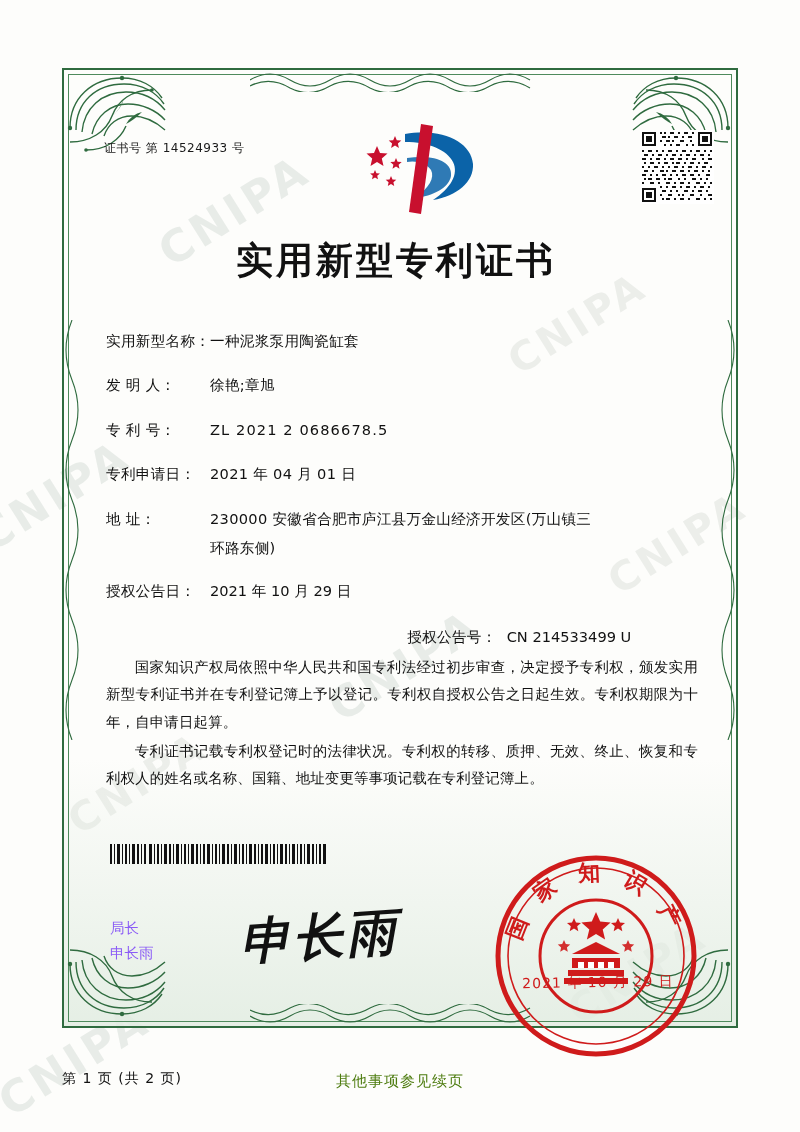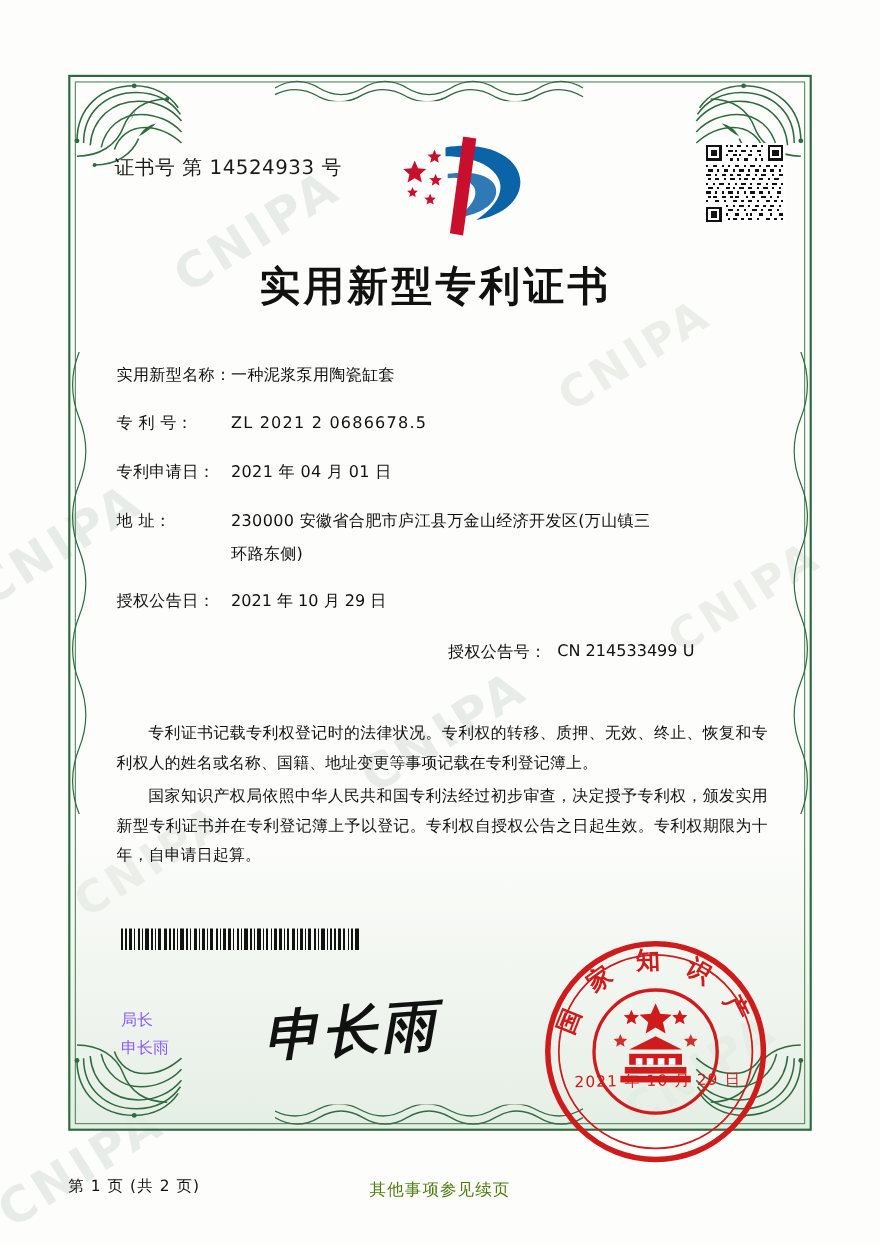--- a/index.html
+++ b/index.html
@@ -82,21 +82,21 @@
     height: 960px;
     z-index: 5;
   }
 
   
   .cert-no {
     position: absolute;
     left: 42px;
     top: 72px;
     font-family: "DejaVu Sans", "Liberation Sans", sans-serif;
-    font-size: 18px;
+    font-size: 12px;
     color: #1a1a1a;
     letter-spacing: 0.5px;
   }
 
   
   .logo {
     position: absolute;
     left: 285px;
     top: 56px;
     width: 130px;
@@ -574,20 +574,24 @@
 
     <div class="cert-title">实用新型专利证书</div>
 
     <div class="fields">
 
       <div class="field-row">
         <div class="f-label">实用新型名称：</div>
         <div class="f-value">一种泥浆泵用陶瓷缸套</div>
       </div>
 
+      <div class="field-row">
+        <div class="f-label">发  明  人：</div>
+        <div class="f-value">徐艳;章旭</div>
+      </div>
 
       <div class="field-row">
         <div class="f-label">专  利  号：</div>
         <div class="f-value mono">ZL 2021 2 0686678.5</div>
       </div>
 
       <div class="field-row">
         <div class="f-label">专利申请日：</div>
         <div class="f-value">2021 年 04 月 01 日</div>
       </div>
@@ -605,22 +609,22 @@
         <div class="f-label">授权公告日：</div>
         <div>2021 年 10 月 29 日</div>
         <div class="seg2">
           <div class="f-label">授权公告号：</div>
           <div>CN 214533499 U</div>
         </div>
       </div>
     </div>
 
     <div class="paragraphs">
+      <p>国家知识产权局依照中华人民共和国专利法经过初步审查，决定授予专利权，颁发实用新型专利证书并在专利登记簿上予以登记。专利权自授权公告之日起生效。专利权期限为十年，自申请日起算。</p>
       <p>专利证书记载专利权登记时的法律状况。专利权的转移、质押、无效、终止、恢复和专利权人的姓名或名称、国籍、地址变更等事项记载在专利登记簿上。</p>
-      <p>国家知识产权局依照中华人民共和国专利法经过初步审查，决定授予专利权，颁发实用新型专利证书并在专利登记簿上予以登记。专利权自授权公告之日起生效。专利权期限为十年，自申请日起算。</p>
     </div>
 
     <div class="barcode">
       <svg width="218" height="20" viewBox="0 0 218 20" shape-rendering="crispEdges">
         <g fill="#111">
           <rect x="0" y="0" width="2" height="20"></rect>
             <rect x="4" y="0" width="1" height="20"></rect>
           <rect x="7" y="0" width="3" height="20"></rect>
             <rect x="12" y="0" width="1" height="20"></rect>
           <rect x="15" y="0" width="2" height="20"></rect>

